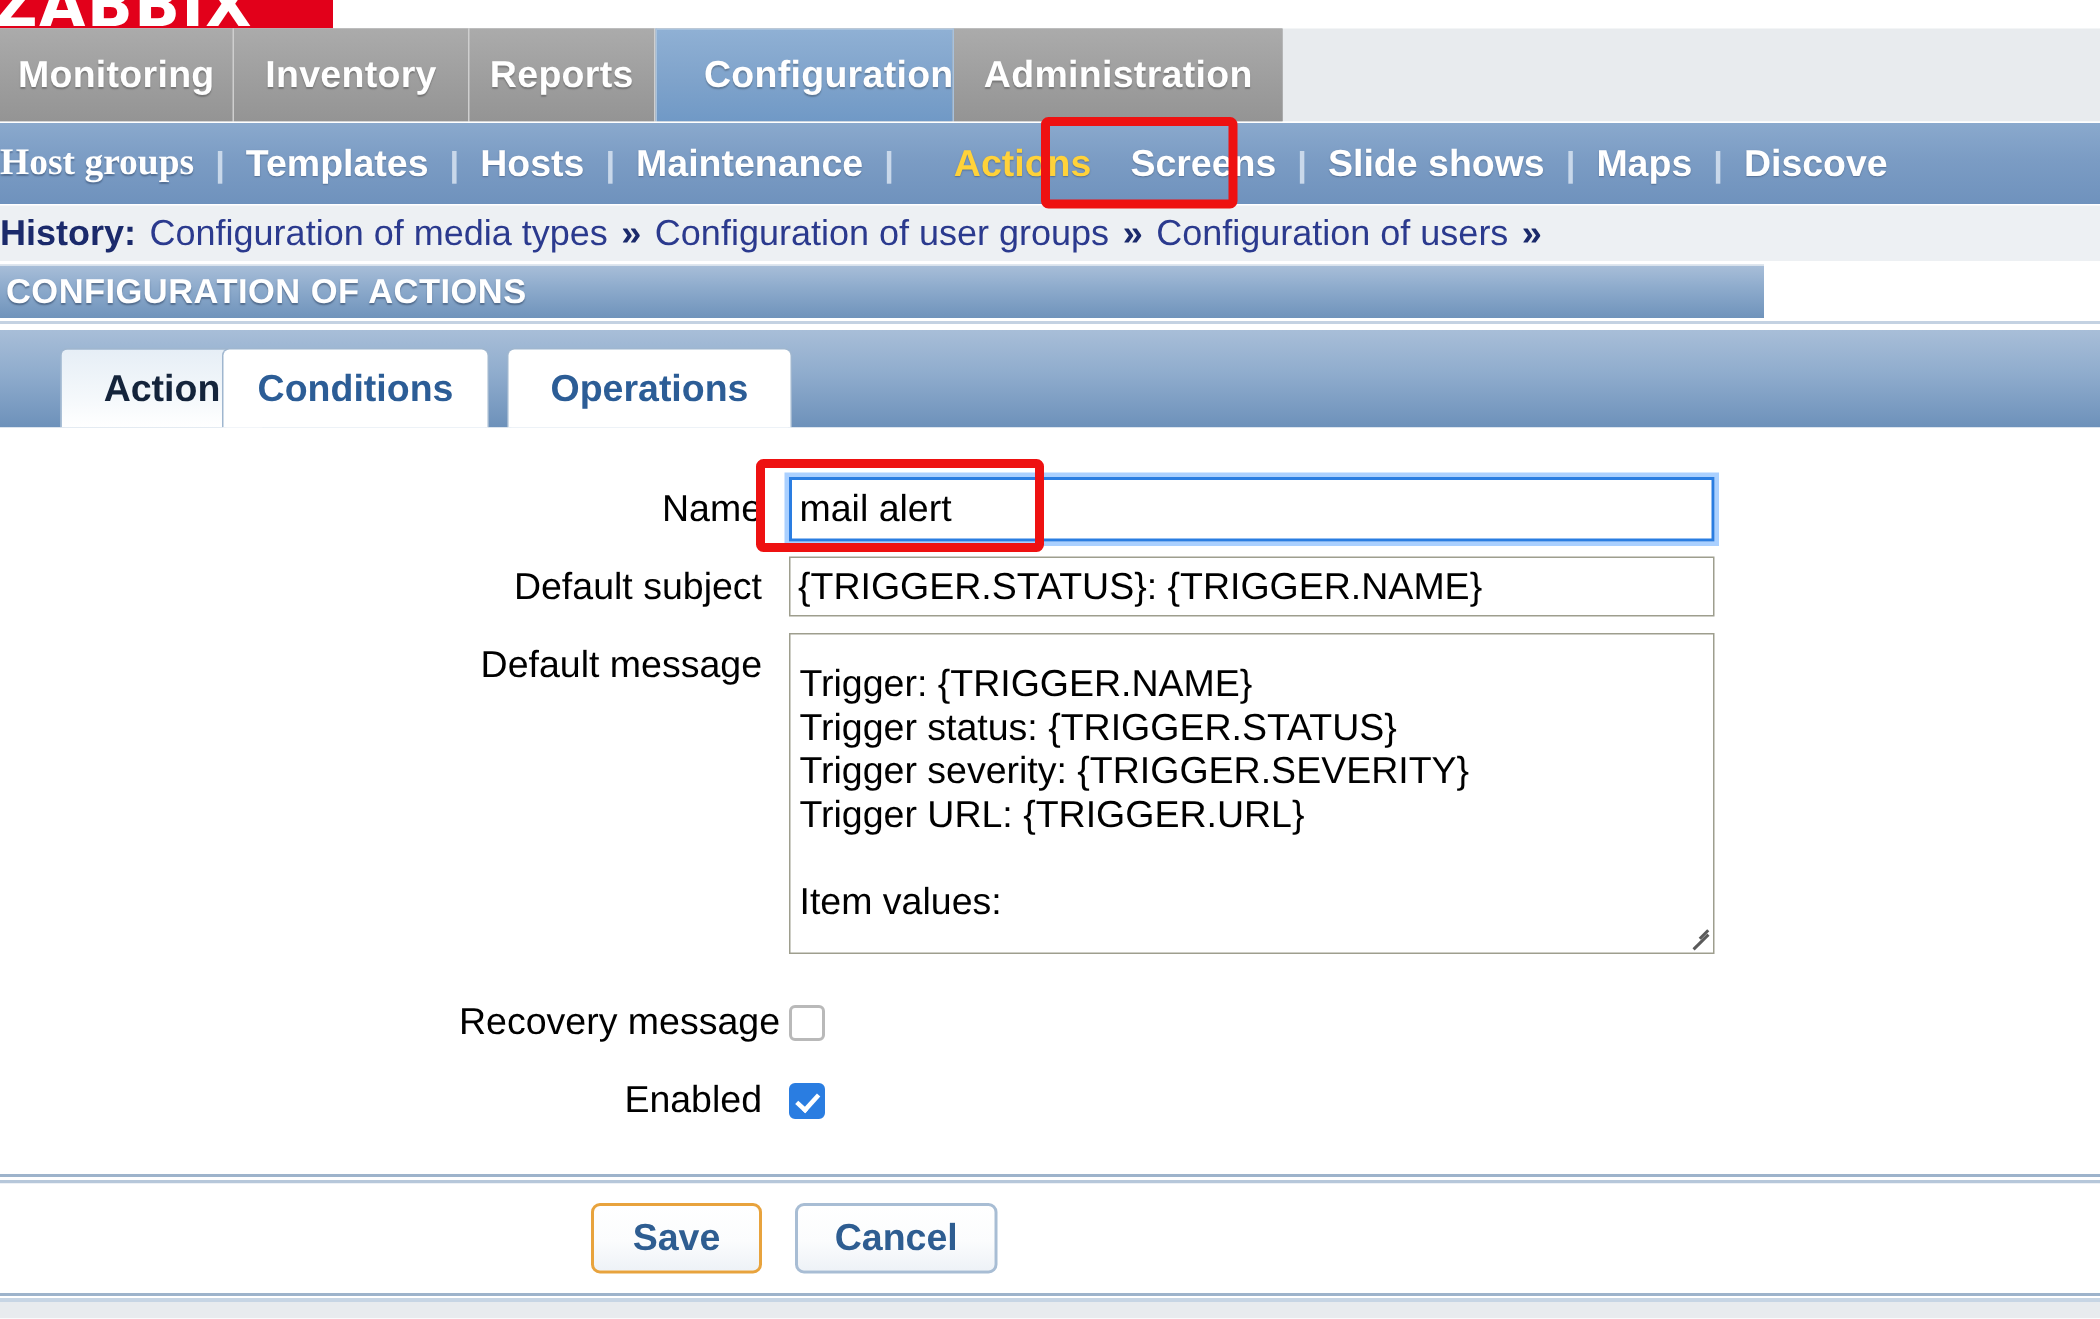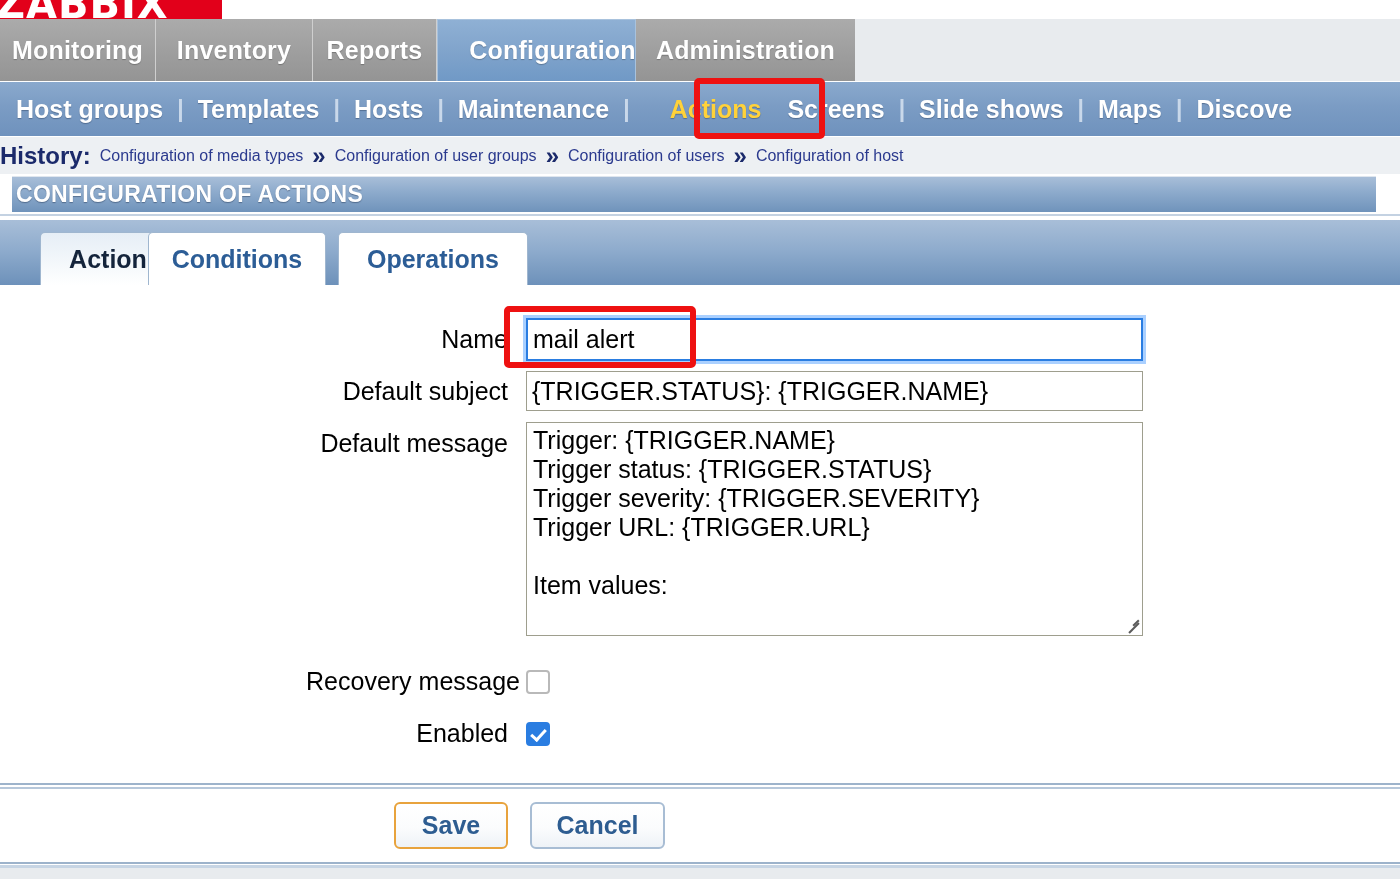--- a/index.html
+++ b/index.html
@@ -112,35 +112,35 @@
     white-space: nowrap;
   }
   .history-label {
     color: #1b2a6b;
     font-weight: bold;
     font-size: 24px;
     padding-left: 0px;
   }
   .history-link {
     color: #2b3a8e;
-    font-size: 16px;
+    font-size: 24px;
     padding-left: 9px;
     cursor: pointer;
   }
   .history-sep {
     color: #1b2a6b;
     font-weight: bold;
     font-size: 24px;
     padding-left: 9px;
   }
 
   
   .pagetitle {
-    position: absolute; left: 12px; top: 176px;
-    width: 1364px; height: 36px;
+    position: absolute; left: 0; top: 176px;
+    width: 1176px; height: 36px;
     background: linear-gradient(to bottom, #a8bed8 0%, #8faccd 40%, #6f93bb 100%);
     display: flex; align-items: center;
     border-top: 1px solid #dfe6ee;
     text-align: right;
   }
   .pagetitle h1 {
     margin: 0; padding-left: 4px;
     color: #ffffff;
     font-size: 23px;
     font-weight: bold;
@@ -207,21 +207,21 @@
     box-shadow: 0 0 0 3px rgba(100,170,255,0.55);
   }
   .ta-input {
     position: absolute;
     font-family: "Liberation Sans", sans-serif;
     font-size: 25px;
     line-height: 29px;
     color: #000000;
     background: #ffffff;
     border: 1px solid #9e9e8e;
-    padding: 3px 6px;
+    padding: 19px 6px;
     resize: none;
     overflow: hidden;
     outline: none;
     white-space: pre;
   }
   .ta-grip {
     position: absolute;
     width: 16px; height: 16px;
     pointer-events: none;
   }
@@ -329,21 +329,21 @@
     <div class="mm-item selected" style="left:437px;width:199px;padding-left:32px;">
       <span>Configuration</span>
     </div>
     <div class="mm-item" style="left:636px;width:219px;border-right:none;">
       <span>Administration</span>
     </div>
   </div>
 
   <div class="submenu">
     <span class="sm-sep" style="padding-left:0;padding-right:0;width:0;"></span>
-    <span class="sm-item" style="margin-left:16px;">Host groups</span>
+    <span class="sm-item" style="margin-left:0px;font-family:Liberation Serif, serif;">Host groups</span>
     <span class="sm-sep">|</span>
     <span class="sm-item">Templates</span>
     <span class="sm-sep">|</span>
     <span class="sm-item">Hosts</span>
     <span class="sm-sep">|</span>
     <span class="sm-item">Maintenance</span>
     <span class="sm-sep">|</span>
     <span class="sm-item active" style="margin:0 26px;">Actions</span>
     <span class="sm-item">Screens</span>
     <span class="sm-sep">|</span>
@@ -355,21 +355,20 @@
   </div>
 
   <div class="history">
     <span class="history-label">History:</span>
     <span class="history-link">Configuration of media types</span>
     <span class="history-sep">»</span>
     <span class="history-link">Configuration of user groups</span>
     <span class="history-sep">»</span>
     <span class="history-link">Configuration of users</span>
     <span class="history-sep">»</span>
-    <span class="history-link">Configuration of host</span>
   </div>
 
   <div class="pagetitle">
     <h1>CONFIGURATION OF ACTIONS</h1>
   </div>
   <div class="titlerule"></div>
 
   <div class="tabstrip">
     <div class="tab active" style="left:4px;width:136px;margin-left:36px;">
       <span>Action</span>

